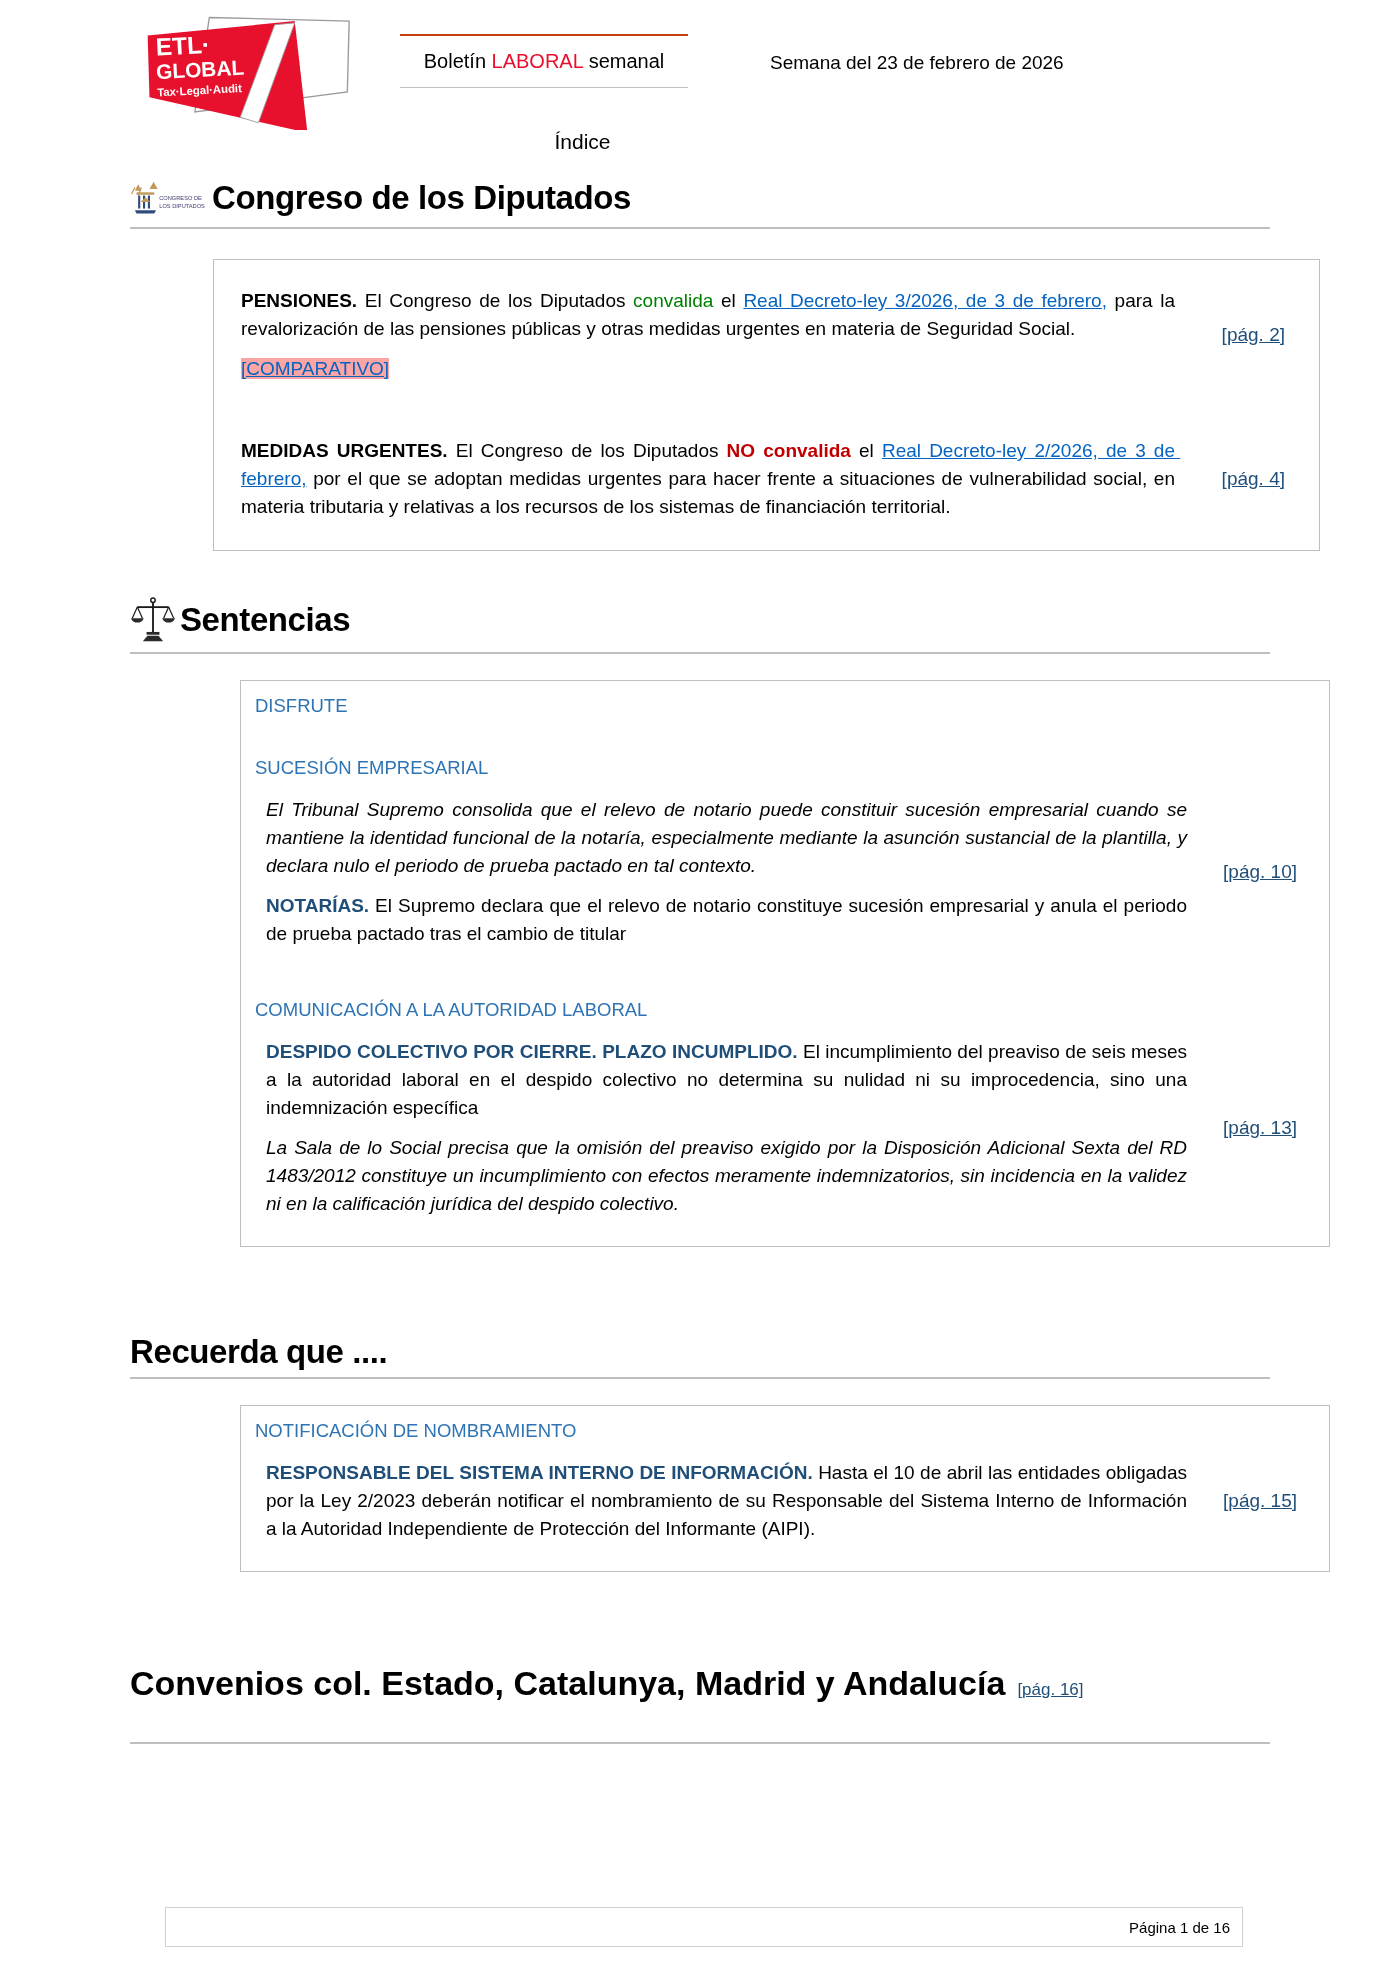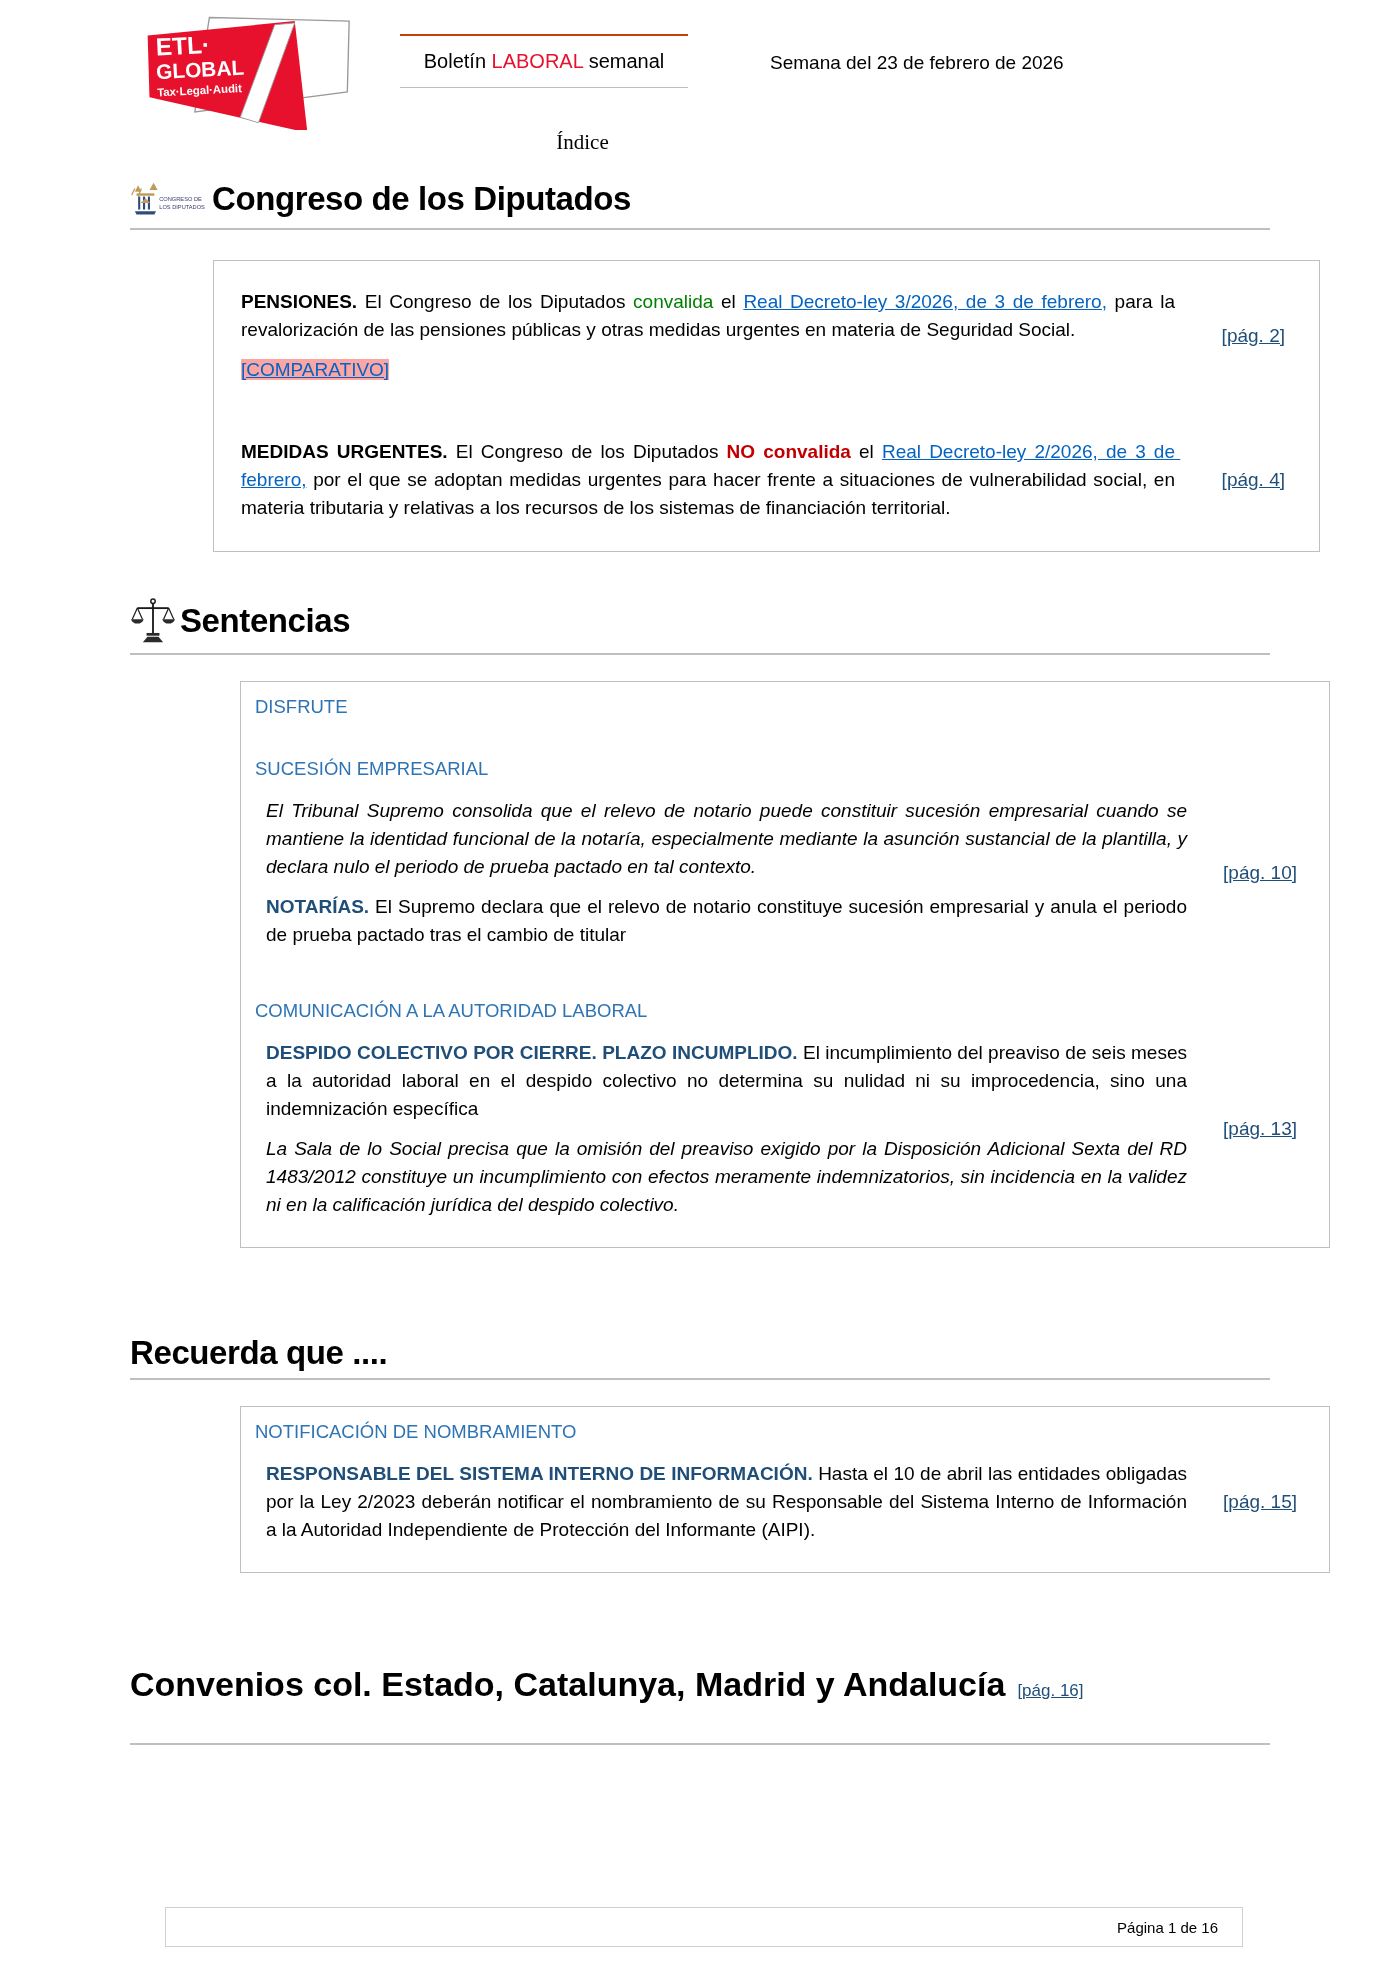--- a/index.html
+++ b/index.html
@@ -15,21 +15,21 @@
   .logo{position:absolute;left:0;top:12px;width:235px;height:118px;}
   .hdr-title{
     position:absolute;left:270px;top:34px;width:288px;
     border-top:2px solid #c2410c;border-bottom:1px solid #bfbfbf;
     padding:14px 0;text-align:center;font-size:20px;white-space:nowrap;
   }
   .hdr-title .accent{color:#e8112d;}
   .hdr-date{position:absolute;left:640px;top:52px;font-size:19px;white-space:nowrap;}
 
   
-  .indice{text-align:center;font-size:21px;margin:2px 235px 22px 0;font-family:Liberation Serif, serif;}
+  .indice{text-align:center;font-size:21px;margin:2px 235px 22px 0;}
 
   
   .sec-head{display:flex;align-items:center;gap:4px;border-bottom:2px solid #bfbfbf;padding-bottom:7px;}
   .sec-head h1{font-size:33px;font-weight:700;margin:0;letter-spacing:-0.4px;line-height:1.05;}
   .sec-congreso{margin-top:10px;}
   .sec-sentencias{margin-top:44px;}
   .sec-recuerda{margin-top:88px;}
   .sec-convenios{margin-top:70px;}
   .conv-head{display:flex;align-items:baseline;gap:12px;border-bottom:2px solid #bfbfbf;padding-bottom:16px;}
   .conv-head h1{font-size:34px;}
@@ -59,21 +59,21 @@
   .seg.red{color:#c00000;font-weight:700;}
   .seg.lead{color:#1f4e79;font-weight:700;}
   a.seg.link{color:#0563c1;text-decoration:underline;}
   a.seg.hl-link{background:#fca5a5;color:#0563c1;text-decoration:underline;}
 
   
   .footer-bar{
     position:absolute;left:165px;right:157px;bottom:32px;height:40px;
     border:1px solid #d0d0d0;box-sizing:border-box;
     display:flex;align-items:center;justify-content:flex-end;
-    padding-right:24px;font-size:15px;
+    padding-right:12px;font-size:15px;
   }
 
   svg text{font-family:"Liberation Sans", sans-serif;}
 </style>
 </head>
 <body>
 
 <div class="content">
 
   <div class="hdr">

